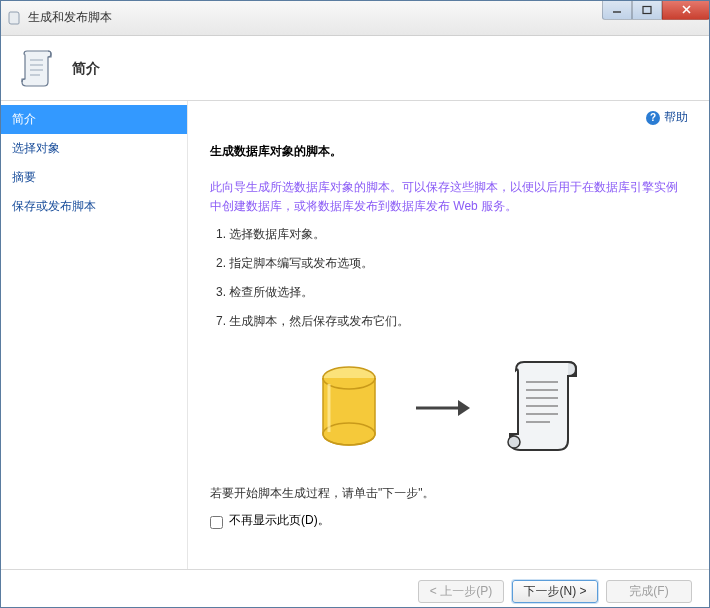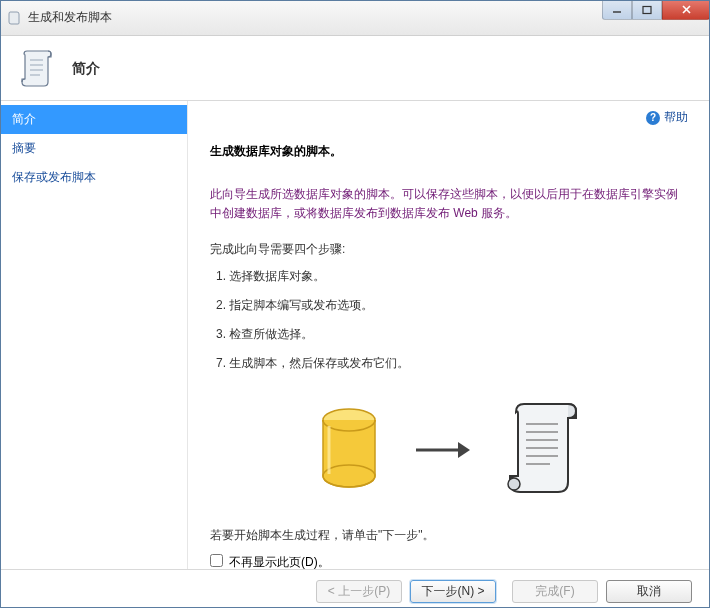--- a/index.html
+++ b/index.html
@@ -137,23 +137,23 @@
       margin-right: 4px;
       font-weight: bold;
     }
     .content-heading {
       font-size: 12px;
       font-weight: bold;
       margin-top: 34px;
       color: #000;
     }
     .content-para {
-      margin-top: 25px;
+      margin-top: 18px;
       line-height: 1.6;
-      color: #701a75;
+      color: #8b5cf6;
     }
     .content-sub {
       margin-top: 18px;
       font-size: 12px;
       color: #333;
     }
     .steps {
       margin-top: 10px;
       padding-left: 6px;
     }
@@ -172,21 +172,21 @@
       gap: 30px;
     }
     
     .instruction-text {
       margin-top: 24px;
       color: #333;
     }
     .checkbox-row {
       margin-top: 10px;
       display: flex;
-      align-items: flex-start;
+      align-items: flex-end;
     }
     .checkbox-row input {
       margin-right: 6px;
     }
     
     
     .footer {
       height: 44px;
       border-top: 1px solid #d9d9d9;
       display: flex;
@@ -208,21 +208,20 @@
       cursor: pointer;
       display: inline-flex;
       align-items: center;
       justify-content: center;
     }
     .btn[disabled] {
       color: #a0a0a0;
       border-color: #c9c9c9;
       cursor: default;
       background: #f5f5f5;
-      margin-left: 8px;
     }
     .btn.primary {
       border-color: #5b9dd9;
       box-shadow: 0 0 0 1px rgba(91,157,217,0.3);
       text-align: right;
     }
     
     .outer-border {
       position: absolute;
       inset: 0;
@@ -272,35 +271,35 @@
       <line x1="14" y1="27" x2="24" y2="27" stroke="#9aa8b8" stroke-width="1"></line>
     </svg>
   </div>
   <div class="header-title">简介</div>
 </div>
 
 <div class="body">
 
   <div class="sidebar">
     <div class="sidebar-item active">简介</div>
+    <div class="sidebar-item">选择对象</div>
     <div class="sidebar-item">摘要</div>
     <div class="sidebar-item">保存或发布脚本</div>
   </div>
 
   <div class="content">
     <div class="help-link">
       <span class="help-icon">?</span>
       <span>帮助</span>
     </div>
 
     <div class="content-heading">生成数据库对象的脚本。</div>
 
     <div class="content-para">此向导生成所选数据库对象的脚本。可以保存这些脚本，以便以后用于在数据库引擎实例中创建数据库，或将数据库发布到数据库发布 Web 服务。</div>
 
-    <div class="content-sub">完成此向导需要四个步骤:</div>
 
     <div class="steps">
       <div class="step">1. 选择数据库对象。</div>
       <div class="step">2. 指定脚本编写或发布选项。</div>
       <div class="step">3. 检查所做选择。</div>
       <div class="step">7. 生成脚本，然后保存或发布它们。</div>
     </div>
 
     <div class="illustration">
       <span>
@@ -340,16 +339,15 @@
       <input type="checkbox" style="">
       <span>不再显示此页(D)。</span>
     </div>
   </div>
 </div>
 
 <div class="footer">
   <button class="btn" disabled="">&lt; 上一步(P)</button>
   <button class="btn primary">下一步(N) &gt;</button>
   <button class="btn" disabled="">完成(F)</button>
-  <button class="btn">取消</button>
 </div>
 
 <div class="outer-border"></div>
 
 </body></html>

